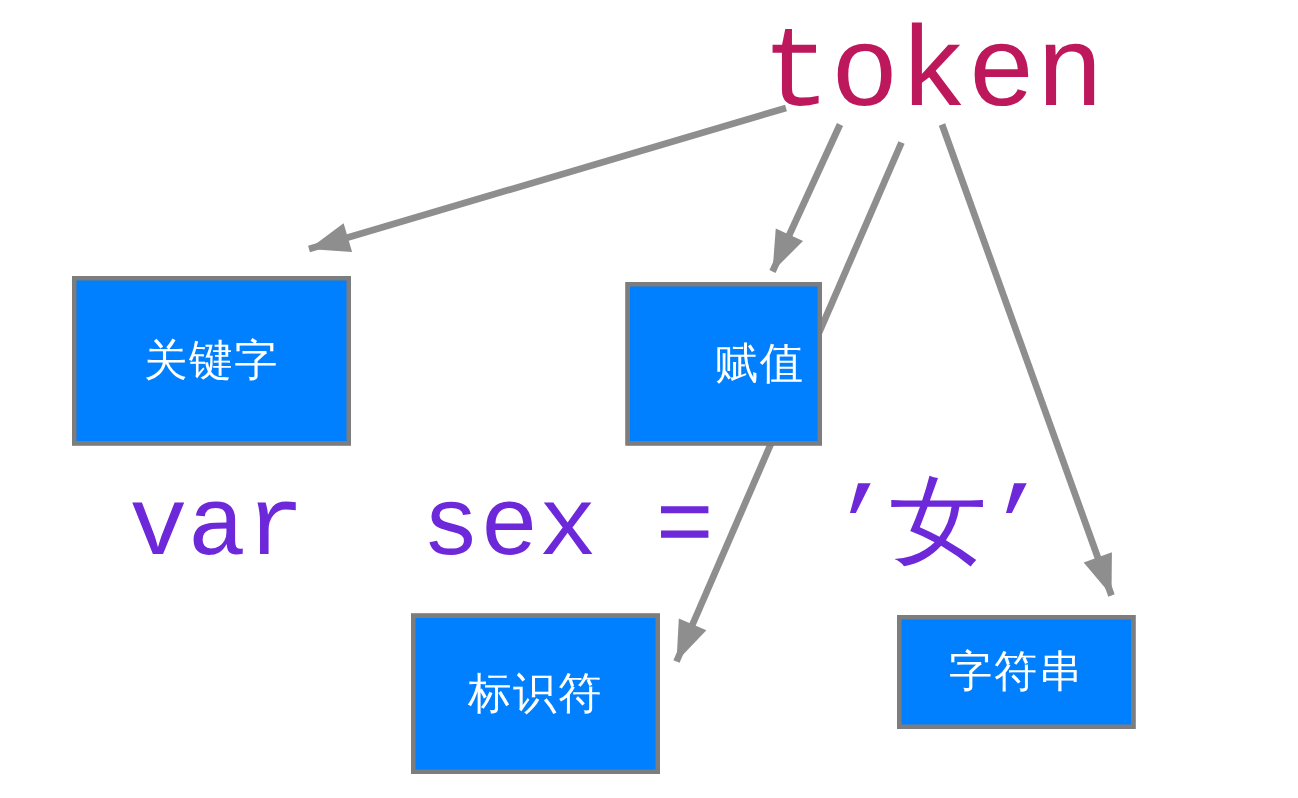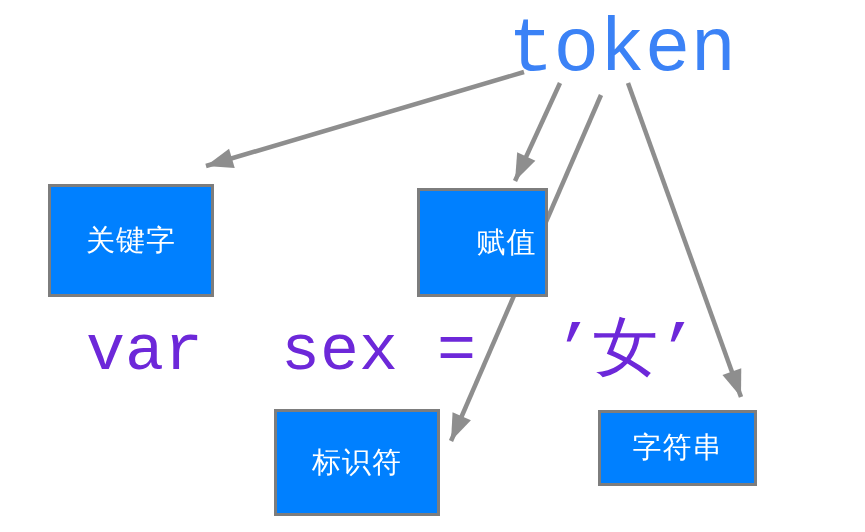--- a/index.html
+++ b/index.html
@@ -8,21 +8,21 @@
     width:865px;height:532px;
     background:#ffffff;
     overflow:hidden;
     font-family:"Liberation Sans", sans-serif;
   }
   .root-label{
     position:absolute;
     left:508px;top:12px;
     font-family:"Liberation Mono", monospace;
     font-size:76px;line-height:1;
-    color:#3b82f6;
+    color:#be185d;
     white-space:pre;
   }
   .code-line{
     position:absolute;
     left:86px;top:320px;
     font-family:"Liberation Mono", monospace;
     font-size:65px;line-height:1;
     color:#6d28d9;
     white-space:pre;
   }
@@ -30,21 +30,21 @@
     position:absolute;
     box-sizing:border-box;
     background:#0080ff;
     border:3px solid #7d7d7d;
     color:#ffffff;
     display:flex;align-items:center;justify-content:center;
     font-size:29px;
     font-family:"Liberation Sans", sans-serif;
     letter-spacing:1px;
   }
-  #box-keyword   {left:48px; top:184px;width:166px;height:113px;}
+  #box-keyword   {left:48px; top:184px;width:186px;height:113px;}
   #box-assignment{left:417px;top:188px;width:131px;height:109px;padding-left:48px;}
   #box-identifier{left:274px;top:409px;width:166px;height:107px;justify-content:center;}
   #box-string    {left:598px;top:410px;width:159px;height:76px;}
   svg.arrow-layer{
     position:absolute;left:0;top:0;width:865px;height:532px;
   }
   svg.arrow-layer line{
     stroke:#8e8e8e;stroke-width:4.5;
   }
 </style>

